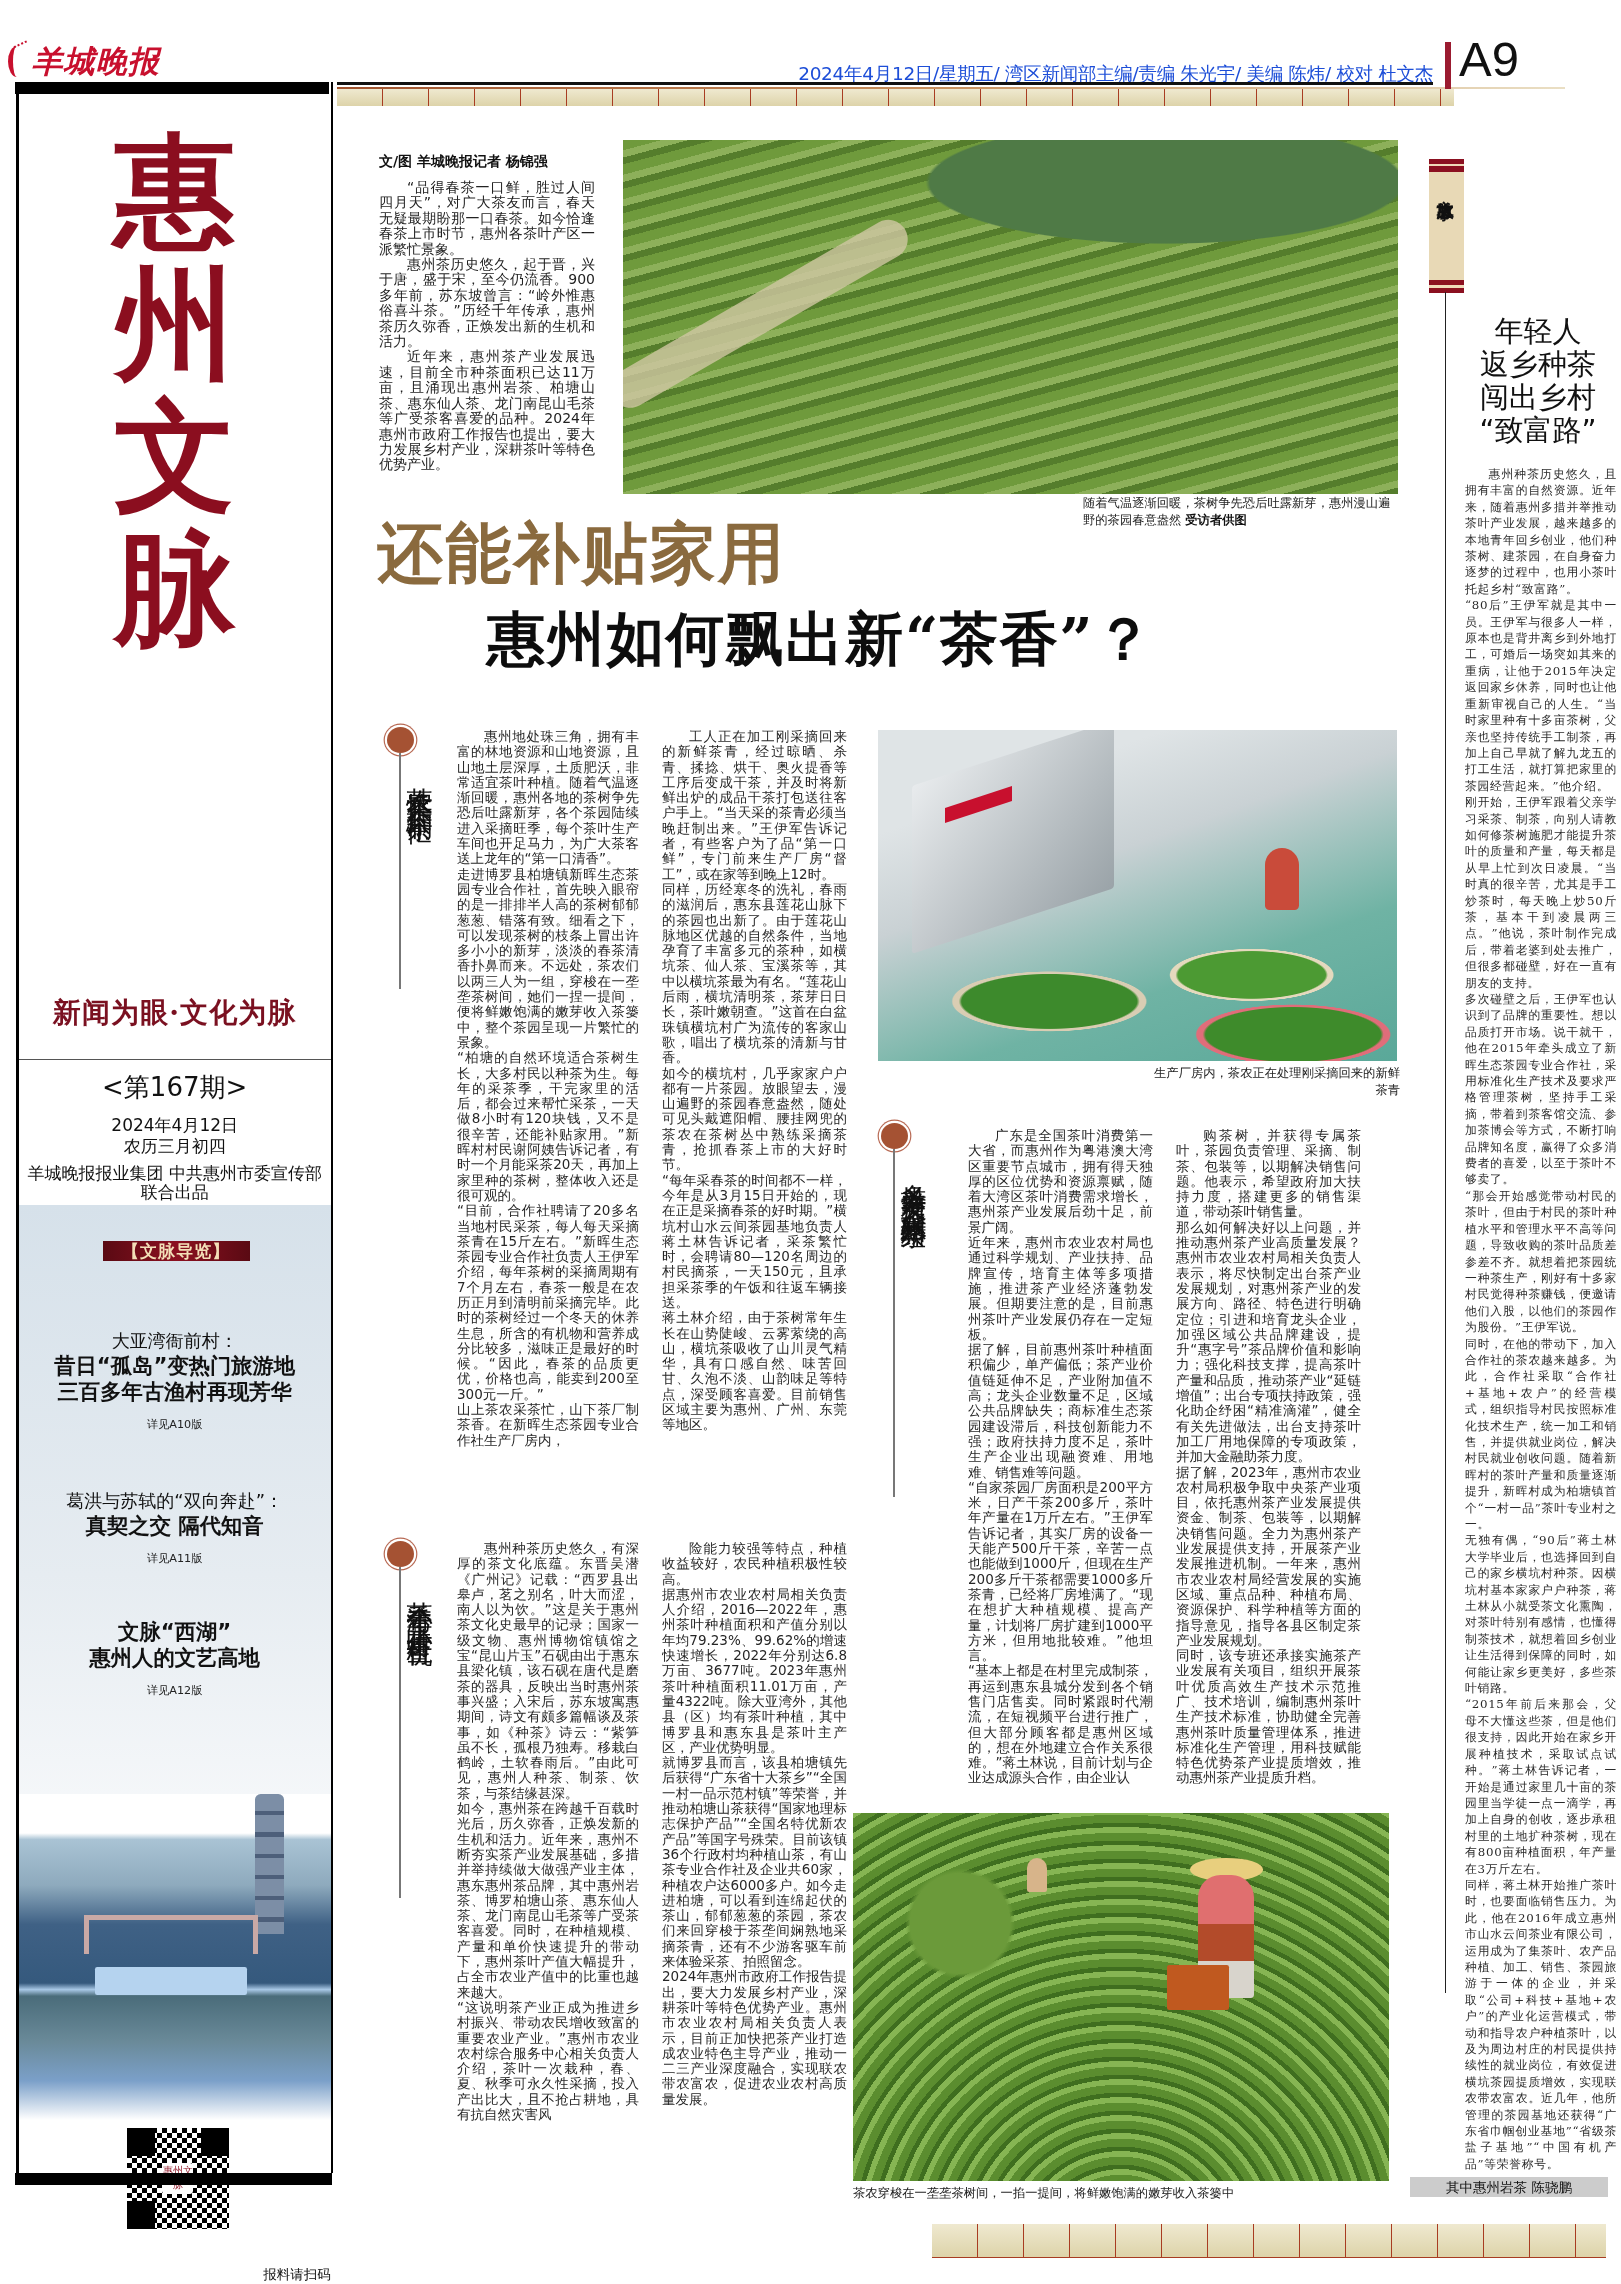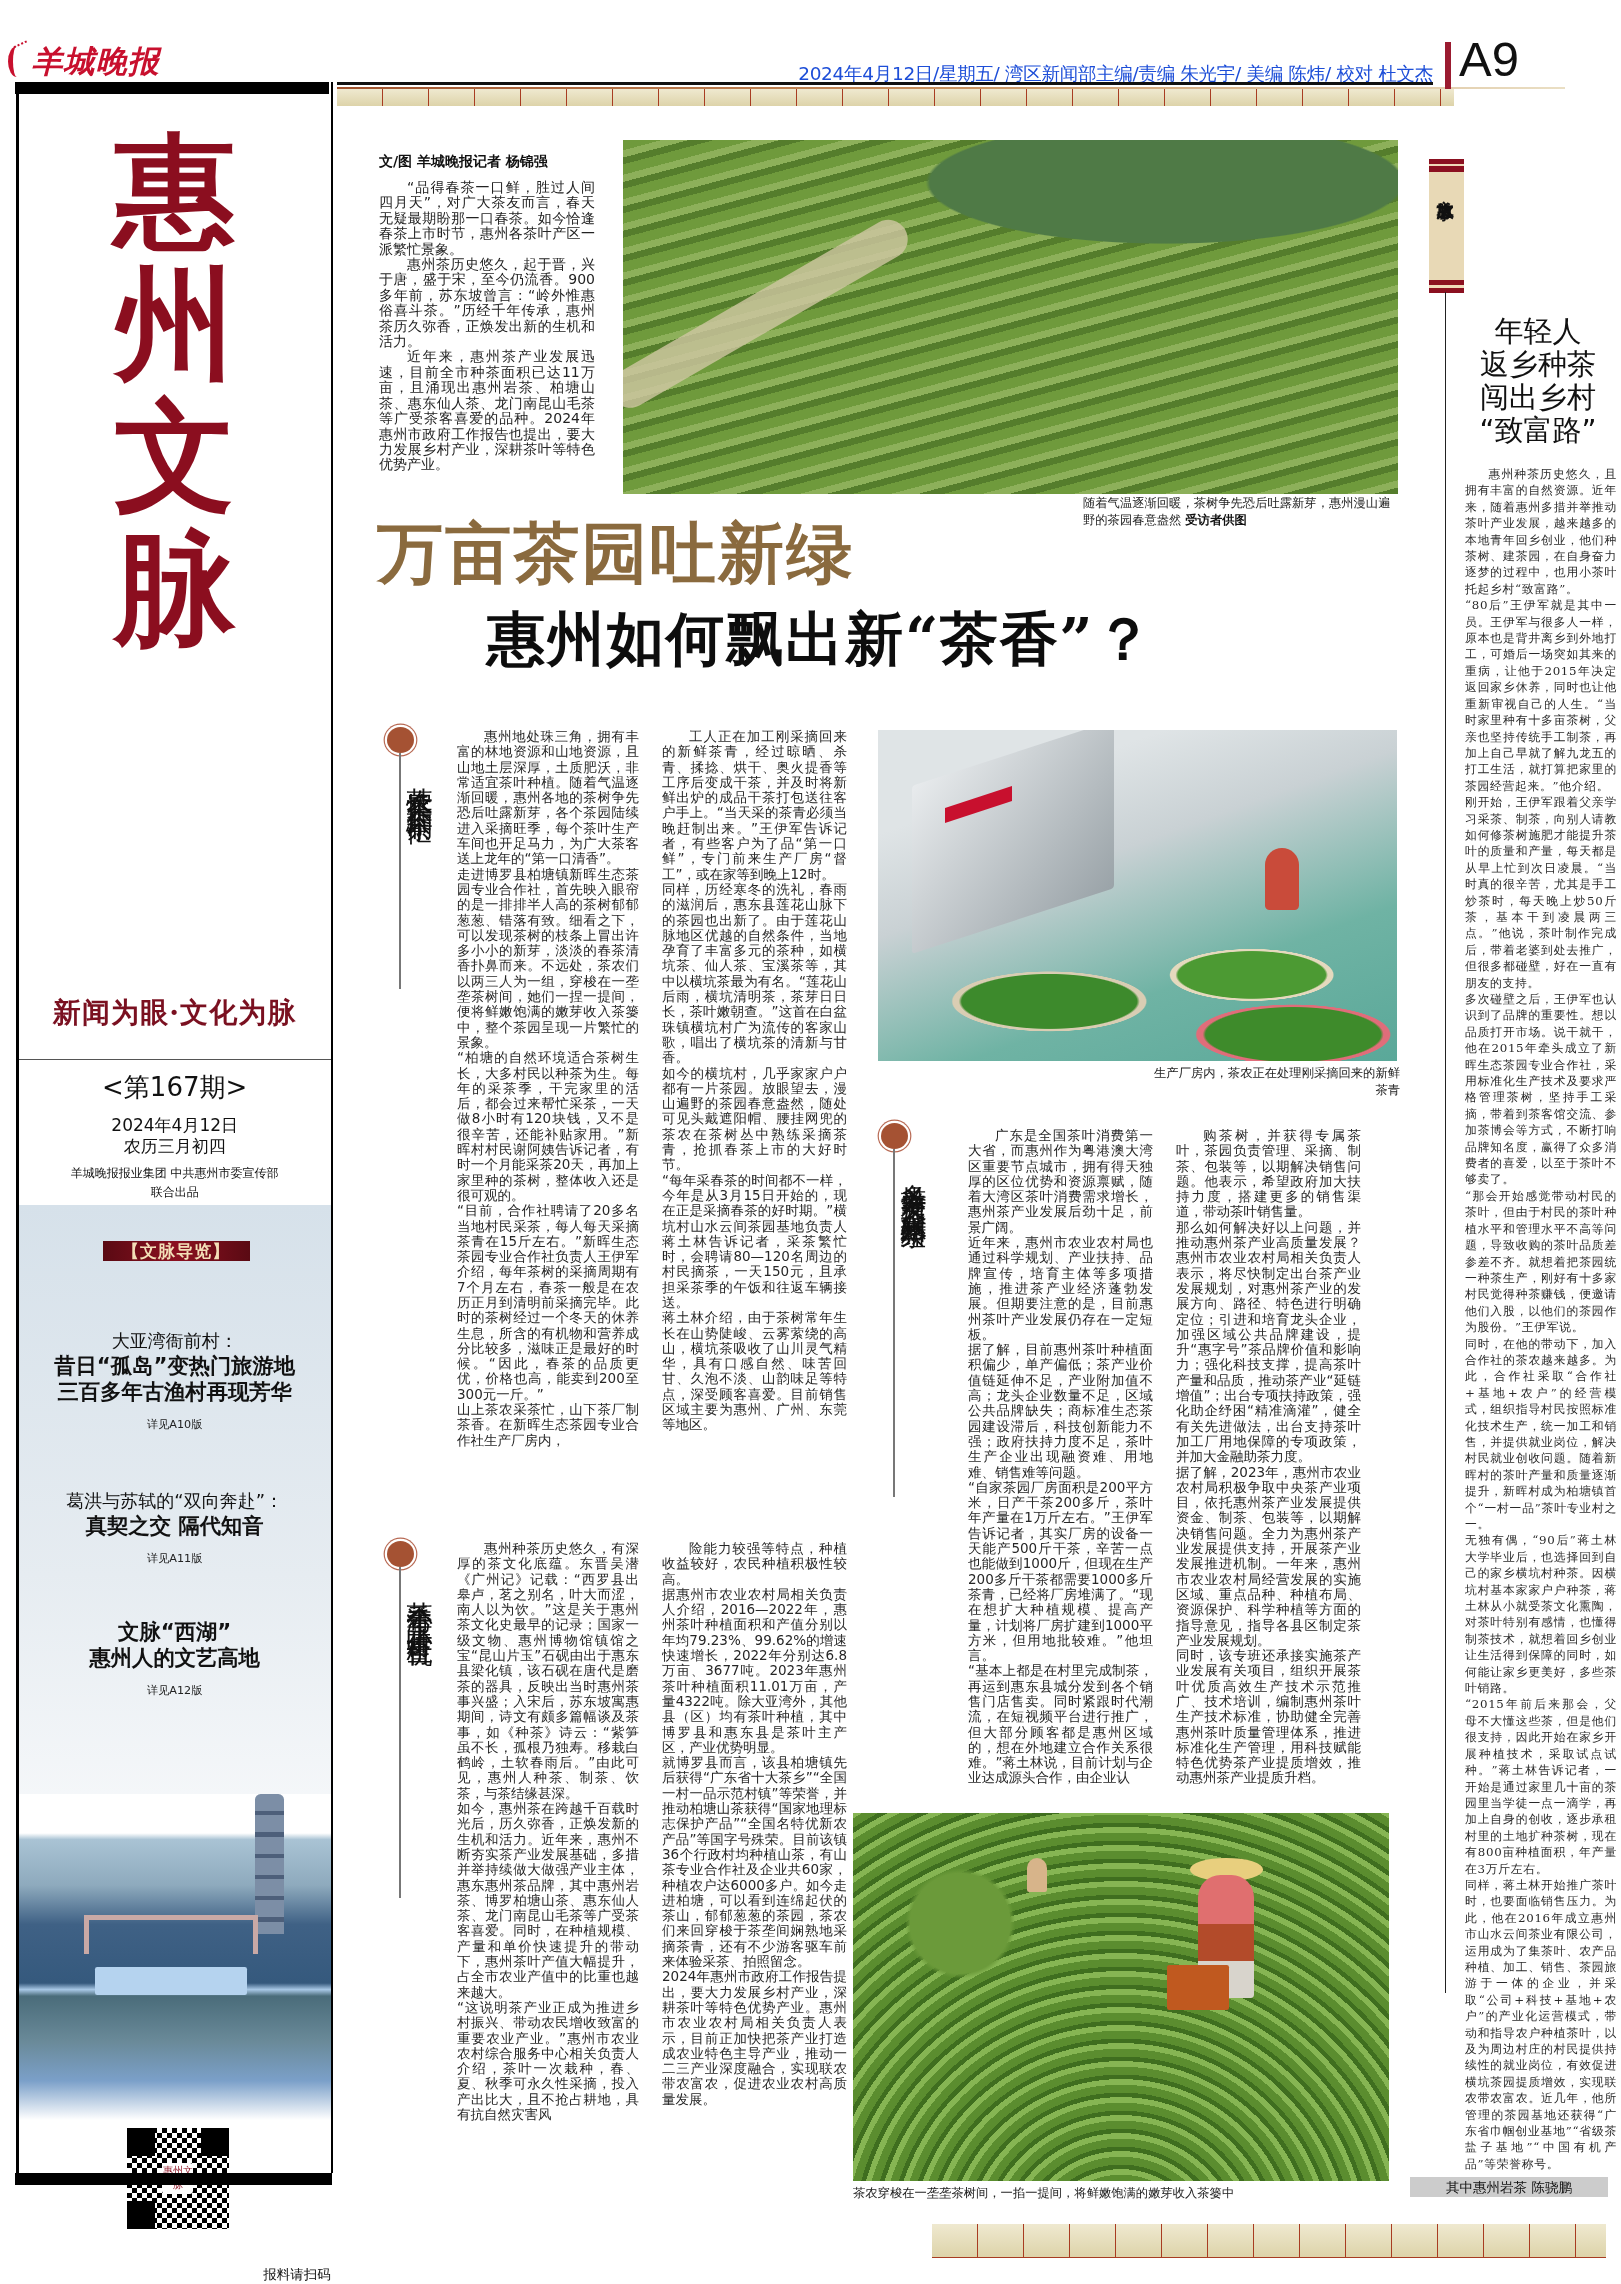--- a/index.html
+++ b/index.html
@@ -21,21 +21,21 @@
   
   .sidebar { position: absolute; left: 15.7px; top: 82px; width: 317px; height: 2091px; border-left: 3.4px solid #000; border-right: 2.2px solid #000; background: #fff; }
   .sidebar-topbar { position: absolute; left: -3.4px; top: 0; width: 314px; height: 12.3px; background: #000; }
   .sidebar-bottombar { position: absolute; left: -3.4px; bottom: -12.3px; width: 317px; height: 12.3px; background: #000; }
   .brand-col { position: absolute; left: 0; top: 45px; width: 100%; display: flex; flex-direction: column; align-items: center; gap: 5.6px; }
   .brand-char { font-family: "DejaVu Serif", serif; font-weight: bold; color: #8b0e1f; font-size: 121px; line-height: 1.05; }
   .slogan { position: absolute; left: 0; top: 912px; width: 100%; text-align: center; font-family: "DejaVu Serif", serif; font-weight: bold; color: #7a1020; font-size: 28px; letter-spacing: 1.1px; }
   .sb-divider { position: absolute; left: 0; width: 100%; height: 1.1px; background: #555; }
   .issue { position: absolute; left: 0; top: 988px; width: 100%; text-align: center; font-size: 26px; color: #111; }
   .issue-date { position: absolute; left: 0; top: 1033px; width: 100%; text-align: center; font-size: 17px; line-height: 21.3px; color: #111; }
-  .issue-pub { position: absolute; left: 0; top: 1082px; width: 100%; text-align: center; font-size: 12px; line-height: 19px; color: #111; }
+  .issue-pub { position: absolute; left: 0; top: 1082px; width: 100%; text-align: center; font-size: 17px; line-height: 19px; color: #111; }
 
   .guide { position: absolute; left: 0; top: 1123px; width: 100%; height: 617px; background: linear-gradient(180deg, #d6e1ea 0%, #e6ecf1 60%, #f6f8fa 100%); }
   .guide-title { position: absolute; left: 84px; top: 36px; width: 147px; height: 20px; background: linear-gradient(90deg, #5a0a13, #8b1020, #5a0a13); color: #f3dfb8; font-family: "DejaVu Serif", serif; font-weight: bold; font-size: 17px; text-align: center; line-height: 20px; letter-spacing: 1.1px; }
   .guide-item { position: absolute; left: 0; width: 100%; text-align: center; color: #111; margin-top: 41px; }
   .gi-kicker { font-size: 18px; line-height: 22.5px; }
   .gi-title { font-size: 21.3px; line-height: 26px; font-weight: bold; }
   .gi-ref { font-size: 11.2px; margin-top: 12.3px; color: #222; }
 
   .sb-art { position: absolute; left: 0; top: 1712px; width: 100%; height: 326px; overflow: hidden;
     background: linear-gradient(180deg, #ffffff 0%, #ffffff 12%, #a9c3d4 14%, #8eaabd 28%, #3f6185 40%, #35597d 58%, #a8c8e6 60%, #4a6c7a 62%, #6a8a99 76%, #7ba0c9 88%, #ffffff 100%); }
@@ -205,21 +205,21 @@
 </div>
 
 <div class="photo photo-hills">
   <div class="path"></div>
 </div>
 <div class="caption caption-hills">
   <span>随着气温逐渐回暖，茶树争先恐后吐露新芽，惠州漫山遍野的茶园春意盎然</span>
   <b>受访者供图</b>
 </div>
 
-<h1 class="headline-1">万亩茶园吐新绿</h1>
+<h1 class="headline-1">还能补贴家用</h1>
 <h2 class="headline-2">惠州如何飘出新“茶香”？</h2>
 
 <div class="sec-tag" style="left:387px; top:727px; height:264px;">
   <div class="sec-dot"></div>
   <div class="sec-line" style="height:236px"></div>
   <div class="sec-text">茶农忙采茶  茶厂制茶忙</div>
 </div>
 <div class="col truncate" style="left:457px; top:729px; width:182px; height:724px;">
   <p style="white-space:pre-line">惠州地处珠三角，拥有丰富的林地资源和山地资源，且山地土层深厚，土质肥沃，非常适宜茶叶种植。随着气温逐渐回暖，惠州各地的茶树争先恐后吐露新芽，各个茶园陆续进入采摘旺季，每个茶叶生产车间也开足马力，为广大茶客送上龙年的“第一口清香”。
 走进博罗县柏塘镇新晖生态茶园专业合作社，首先映入眼帘的是一排排半人高的茶树郁郁葱葱、错落有致。细看之下，可以发现茶树的枝条上冒出许多小小的新芽，淡淡的春茶清香扑鼻而来。不远处，茶农们以两三人为一组，穿梭在一垄垄茶树间，她们一捏一提间，便将鲜嫩饱满的嫩芽收入茶篓中，整个茶园呈现一片繁忙的景象。

